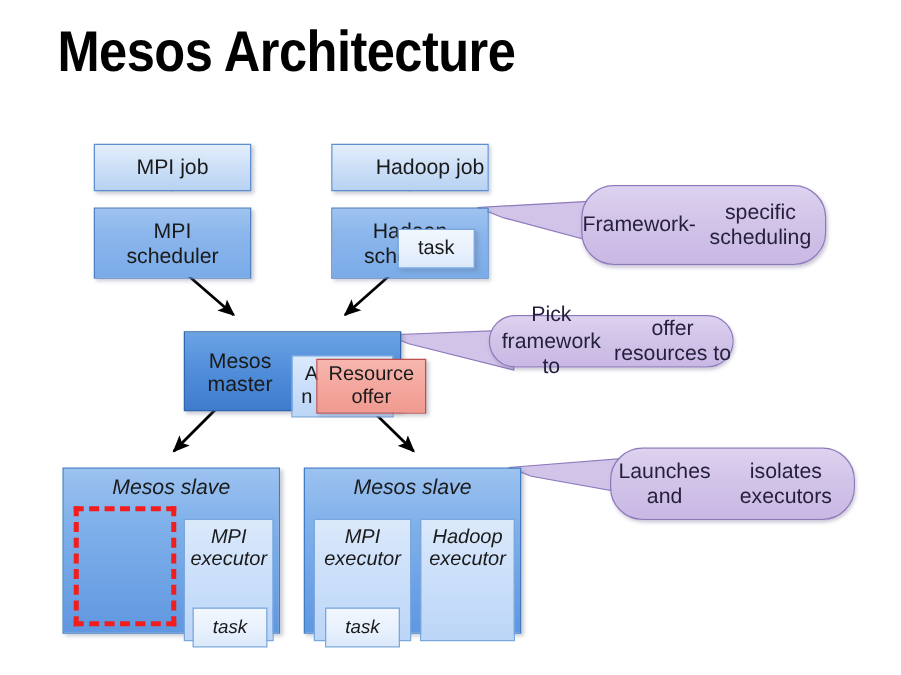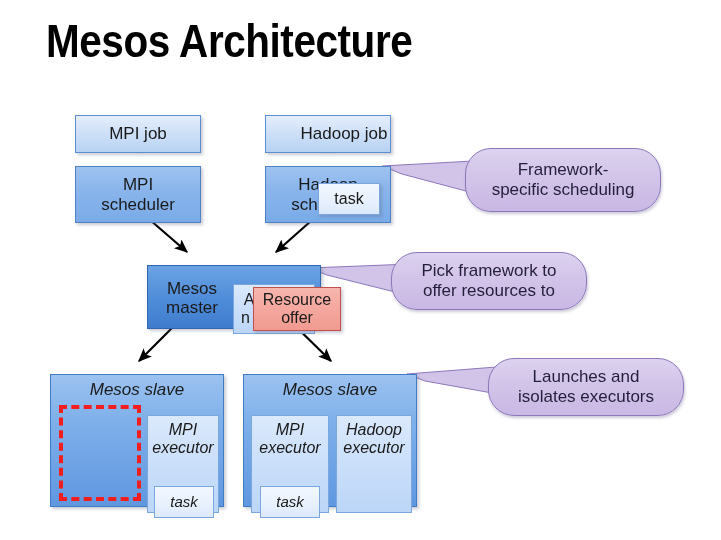--- a/index.html
+++ b/index.html
@@ -78,21 +78,21 @@
   }
 
   
   .callout {
     position: absolute;
     box-sizing: border-box;
     border: 1px solid #8c78bb;
     border-radius: 26px;
     background: linear-gradient(to bottom, #ddd2ef 0%, #d2c4e9 45%, #c9b8e4 100%);
     display: flex;
-    flex-direction: column;
+    flex-direction: row;
     align-items: center;
     justify-content: center;
     text-align: center;
     color: #241f3a;
     line-height: 1.2;
     box-shadow: 1px 2px 3px rgba(110,100,140,0.35);
   }
   .callout-tail {
     position: absolute;
     overflow: visible;
@@ -220,21 +220,21 @@
       <span style="margin-top:5px;">Hadoop</span>
       <span>executor</span>
     </div>
   </div>
 
   <div class="callout" style="left:465px; top:148px; width:196px; height:64px; font-size:17px;">
     <span>Framework-</span>
     <span>specific scheduling</span>
   </div>
 
-  <div class="callout" style="left:391px; top:252px; width:196px; height:58px; font-size:17px;text-align:right;">
+  <div class="callout" style="left:391px; top:252px; width:196px; height:42px; font-size:17px;">
     <span>Pick framework to</span>
     <span>offer resources to</span>
   </div>
 
   <div class="callout" style="left:488px; top:358px; width:196px; height:58px; font-size:17px;">
     <span>Launches and</span>
     <span>isolates executors</span>
   </div>
 
 </div>

